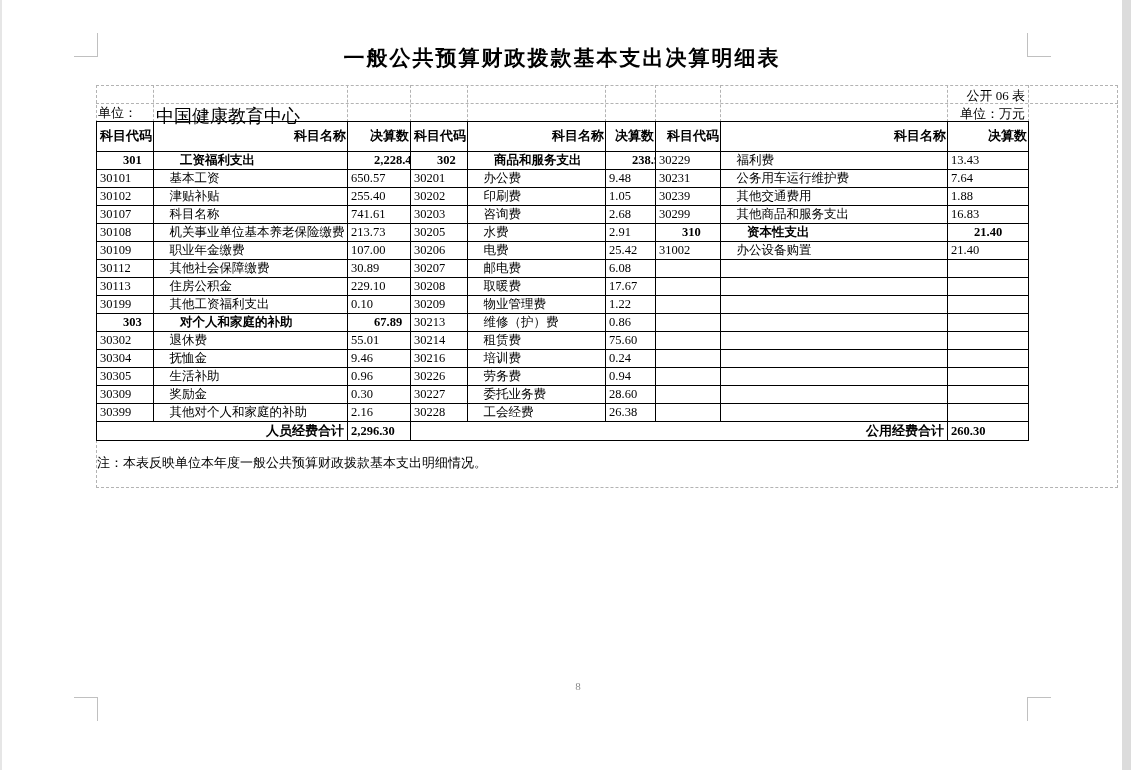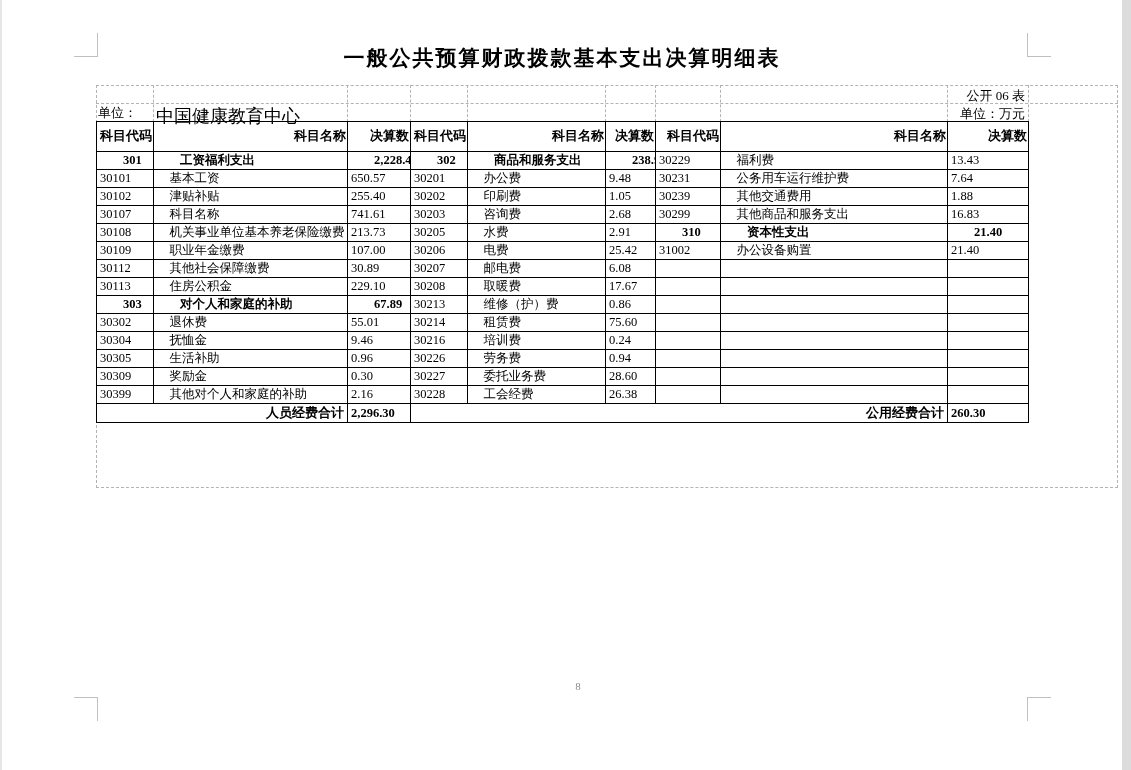--- a/index.html
+++ b/index.html
@@ -196,20 +196,31 @@
           <td class="name">　住房公积金</td>
           <td class="val">229.10</td>
           <td class="code">30208</td>
           <td class="name">　取暖费</td>
           <td class="val">17.67</td>
           <td class="code"></td>
           <td class="name"></td>
           <td class="val"></td>
         </tr>
         <tr>
+          <td class="code">30199</td>
+          <td class="name">　其他工资福利支出</td>
+          <td class="val">0.10</td>
+          <td class="code">30209</td>
+          <td class="name">　物业管理费</td>
+          <td class="val">1.22</td>
+          <td class="code"></td>
+          <td class="name"></td>
+          <td class="val"></td>
+        </tr>
+        <tr>
           <td class="code b">303</td>
           <td class="name b">对个人和家庭的补助</td>
           <td class="val b">67.89</td>
           <td class="code">30213</td>
           <td class="name">　维修（护）费</td>
           <td class="val">0.86</td>
           <td class="code"></td>
           <td class="name"></td>
           <td class="val"></td>
         </tr>
@@ -270,15 +281,16 @@
         </tr>
         <tr>
           <td colspan="2" class="total-label">人员经费合计</td>
           <td class="total-val">2,296.30</td>
           <td colspan="5" class="total-label">公用经费合计</td>
           <td class="total-val">260.30</td>
         </tr>
       </tbody>
     </table>
 
+  <div class="footnote">注：本表反映单位本年度一般公共预算财政拨款基本支出明细情况。</div>
   <div class="page-number">8</div>
 
 </div>
 
 </body></html>

